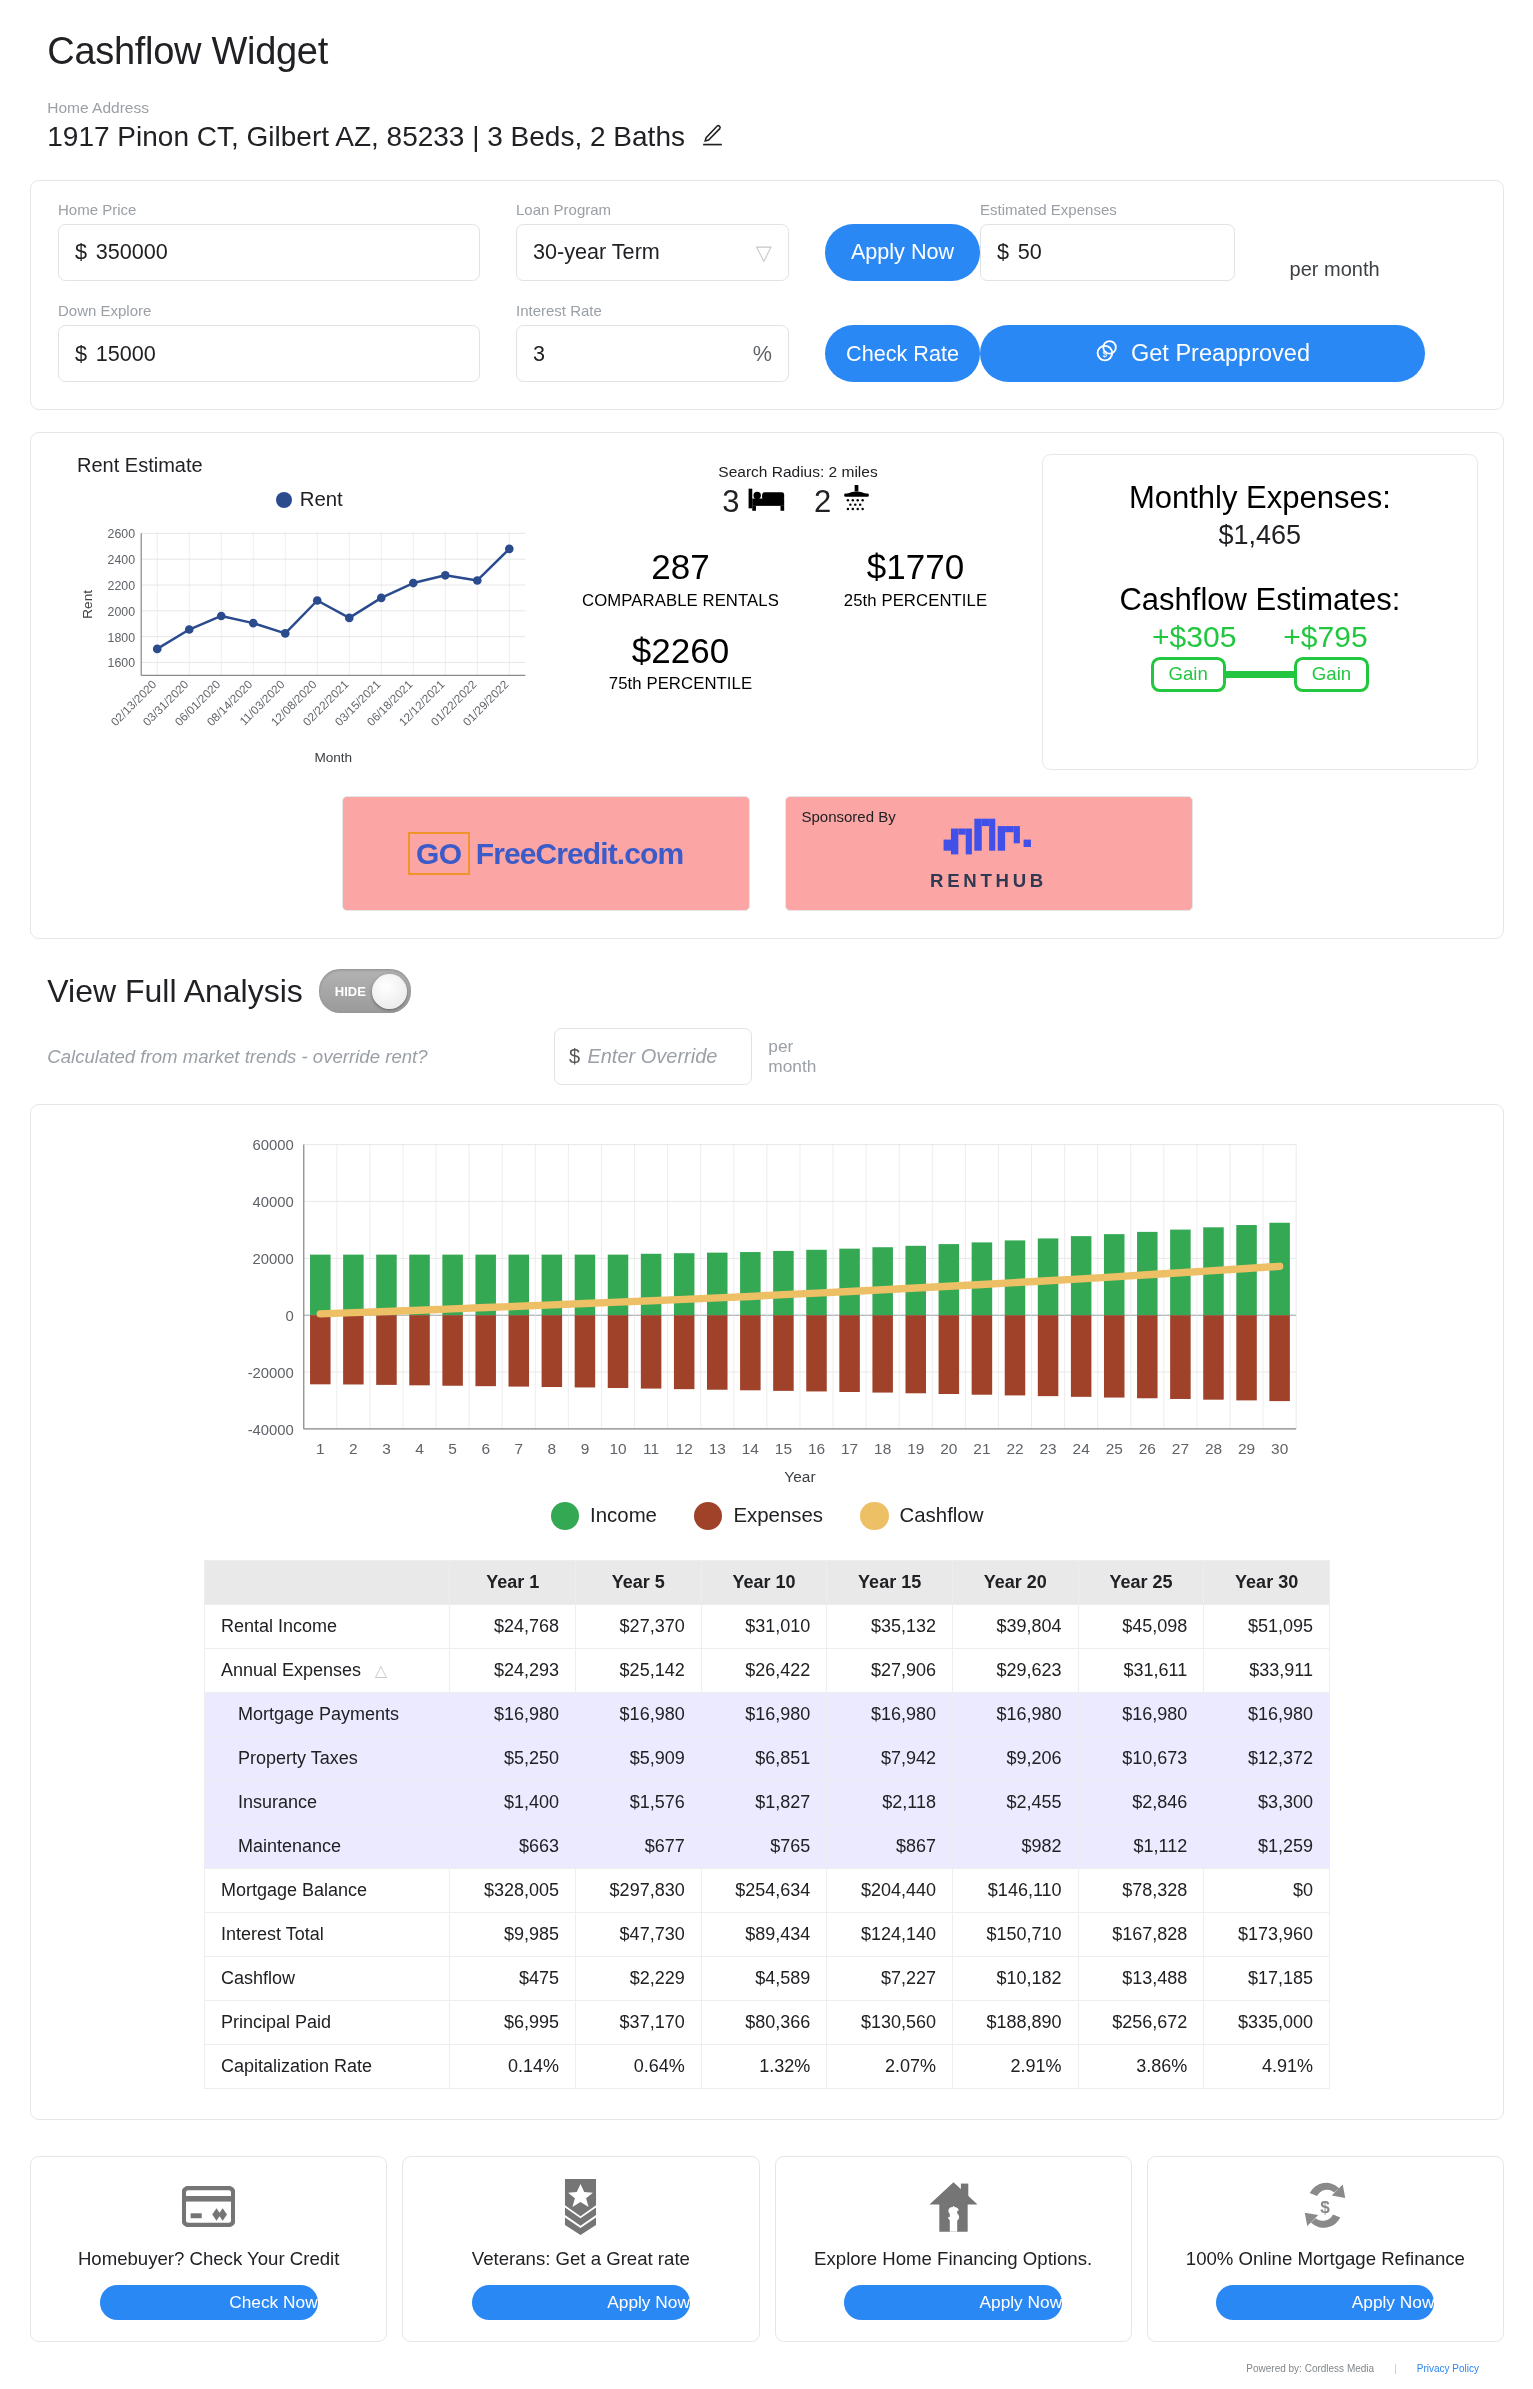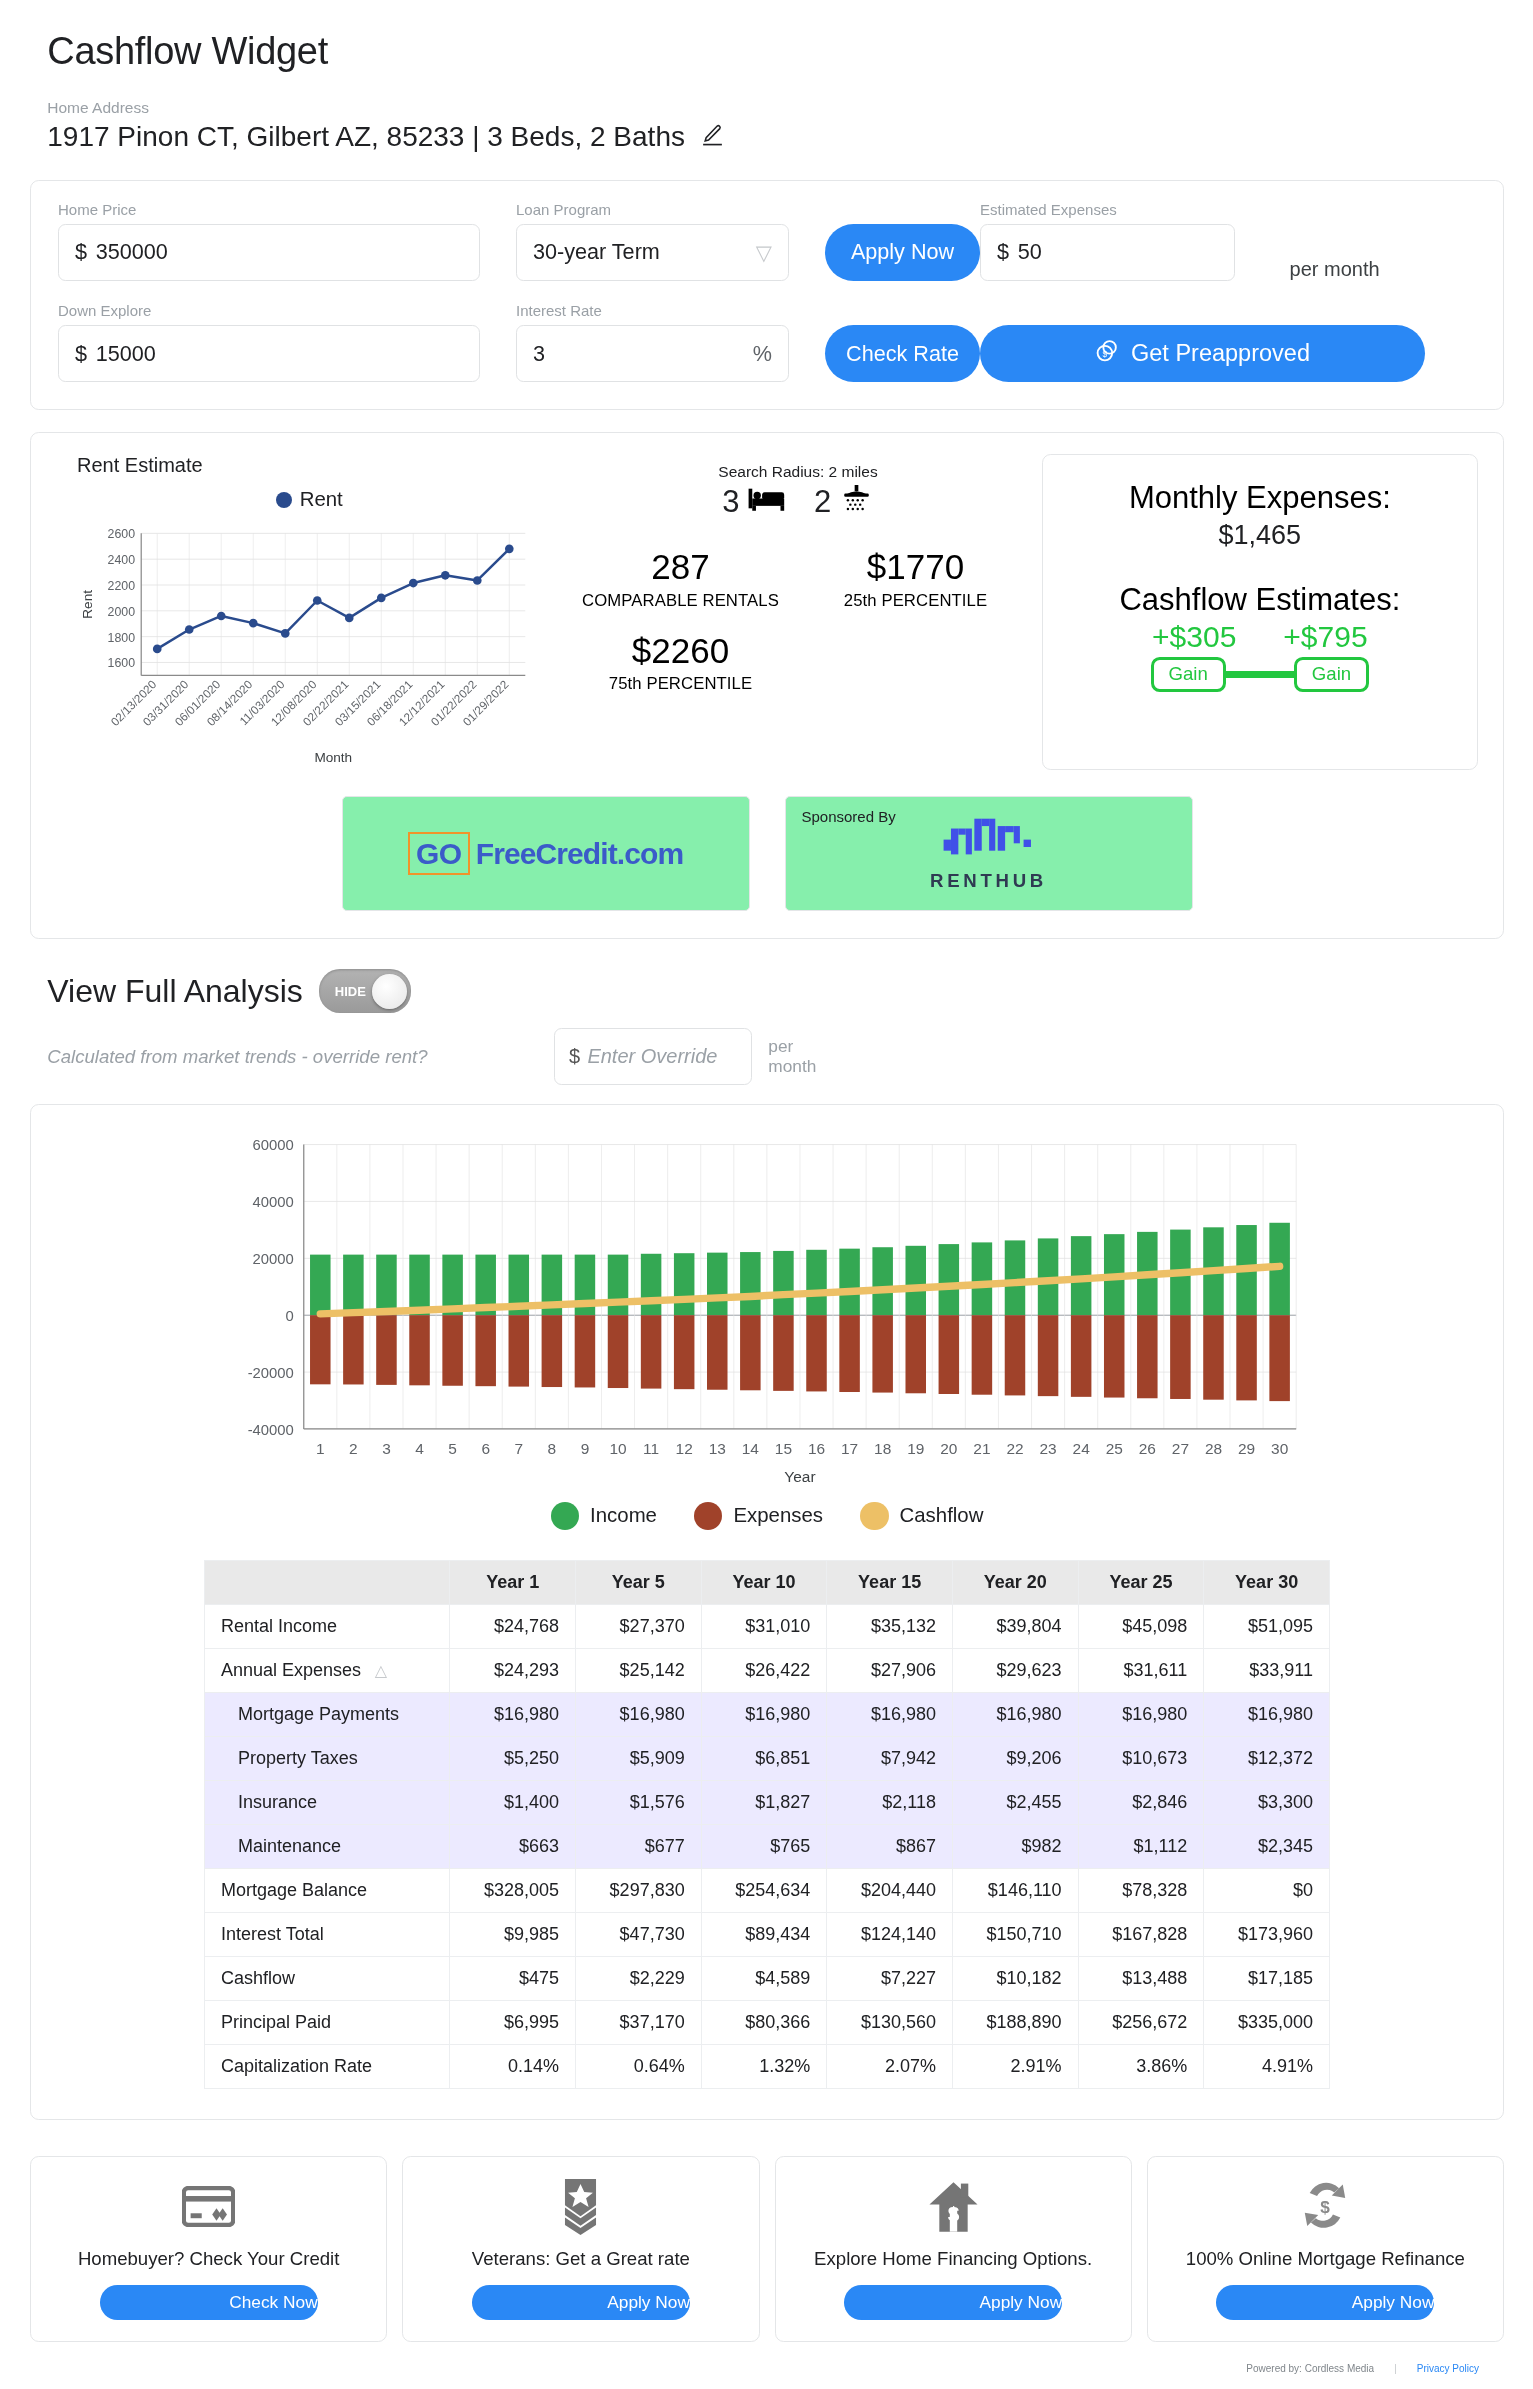--- a/index.html
+++ b/index.html
@@ -72,21 +72,21 @@
   .exp-val { font-size: 27px; color: #202124; margin-top: 3.7px; }
   .cf-title { font-size: 31px; color: #000; margin-top: 31px; }
   .cf-vals { display: flex; justify-content: center; gap: 47px; margin-top: 2.5px; }
   .cf-val { font-size: 30px; color: #22c73f; }
   .gain-row { display: flex; justify-content: center; align-items: center; margin-top: 2.5px; }
   .gain-chip { border: 3.1px solid #22c73f; border-radius: 8.7px; padding: 3.7px 15px; font-size: 18.6px; color: #22c73f; background: #fff; }
   .gain-link { height: 6.2px; width: 68px; background: #22c73f; }
 
   
   .sponsor-row { display: flex; justify-content: center; gap: 35px; margin-top: 26px; }
-  .sponsor-box { border: 1.2px solid #e4e6e8; border-radius: 5px; width: 408px; height: 115px; display: flex; align-items: center; justify-content: center; position: relative; background: #86efac; }
+  .sponsor-box { border: 1.2px solid #e4e6e8; border-radius: 5px; width: 408px; height: 115px; display: flex; align-items: center; justify-content: center; position: relative; background: #fca5a5; }
   .sponsored-by { position: absolute; top: 11px; left: 16px; font-size: 15px; color: #202124; }
   .gofree { display: flex; align-items: center; font-size: 30px; }
   .go-badge { border: 2.5px solid #f0932b; color: #3b5bc9; padding: 2.5px 6.2px; font-weight: 700; letter-spacing: -0.6px; }
   .gofree-text { color: #3b5bc9; font-weight: 700; letter-spacing: -0.9px; margin-left: 6.2px; }
   .renthub { display: flex; flex-direction: column; align-items: center; gap: 5px; }
   .renthub-word { font-size: 18.6px; letter-spacing: 3.7px; color: #2f3a52; font-weight: 700; }
 
   
   .vfa-head { display: flex; align-items: center; gap: 16px; padding: 30px 0 0 17.3px; }
   .vfa-title { font-size: 32px; color: #202124; }
@@ -623,21 +623,21 @@
             <td>$3,300</td>
           </tr>
           <tr class="sub">
             <td class="rowlabel">Maintenance</td>
             <td>$663</td>
             <td>$677</td>
             <td>$765</td>
             <td>$867</td>
             <td>$982</td>
             <td>$1,112</td>
-            <td>$2,345</td>
+            <td>$1,259</td>
           </tr>
           <tr>
             <td class="rowlabel">Mortgage Balance</td>
             <td>$328,005</td>
             <td>$297,830</td>
             <td>$254,634</td>
             <td>$204,440</td>
             <td>$146,110</td>
             <td>$78,328</td>
             <td>$0</td>

